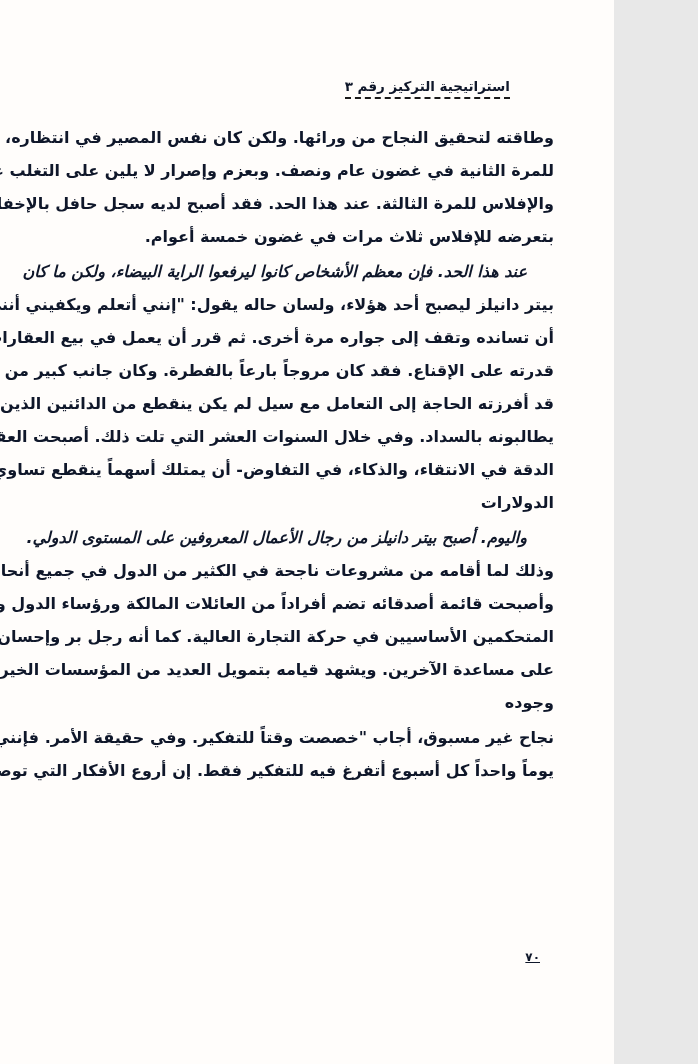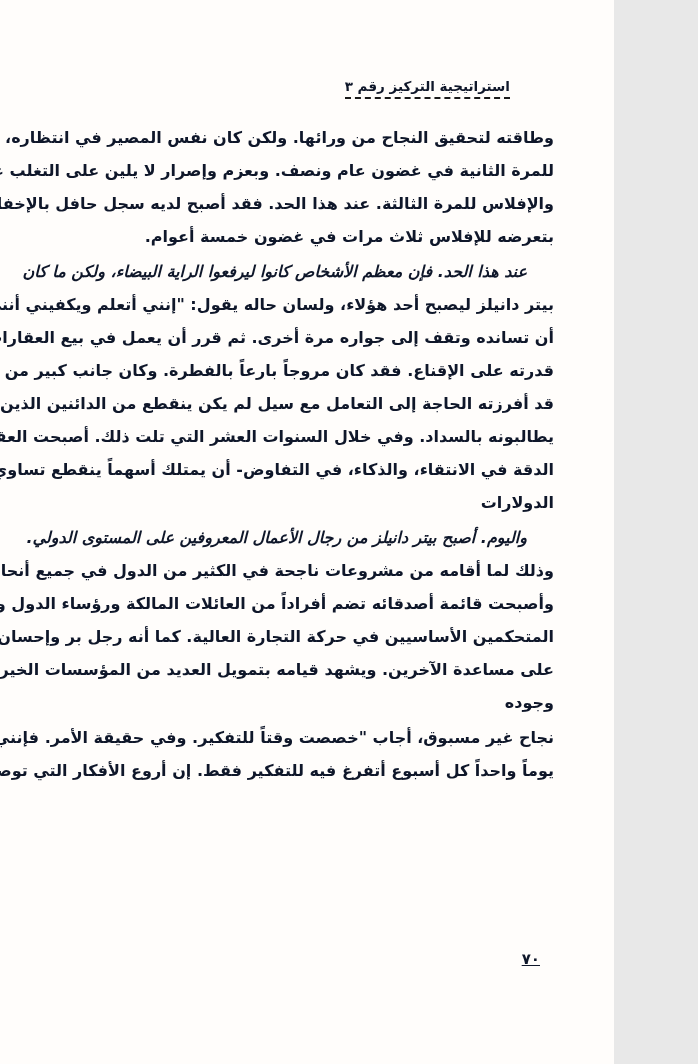--- a/index.html
+++ b/index.html
@@ -46,21 +46,21 @@
     text-align-last: right;
   }
   .line.indent {
     padding-right: 27px;
     font-style: italic;
   }
   .page-number {
     position: absolute;
     top: 950px;
     right: 74px;
-    font-size: 15px;
+    font-size: 12px;
     font-weight: bold;
     direction: rtl;
     text-decoration: underline;
   }
 </style>
 </head>
 <body>
 
 <div class="page">
 

